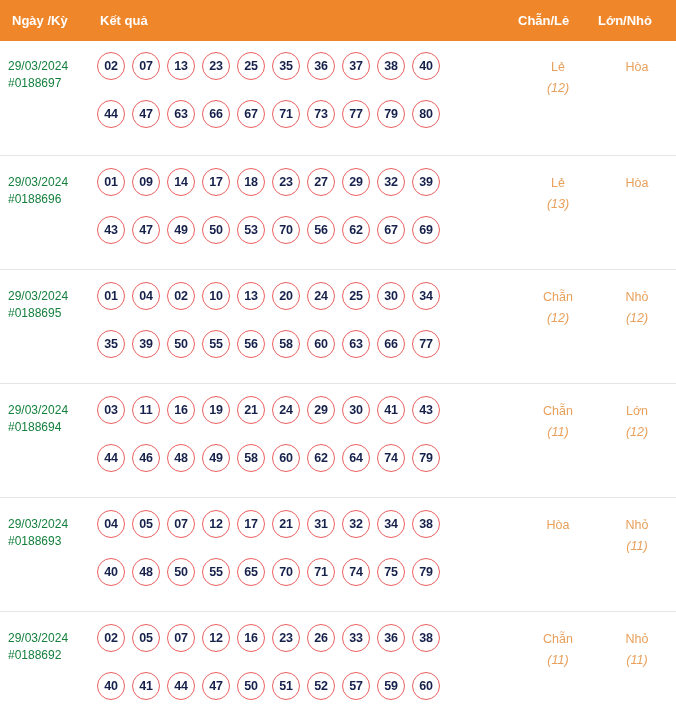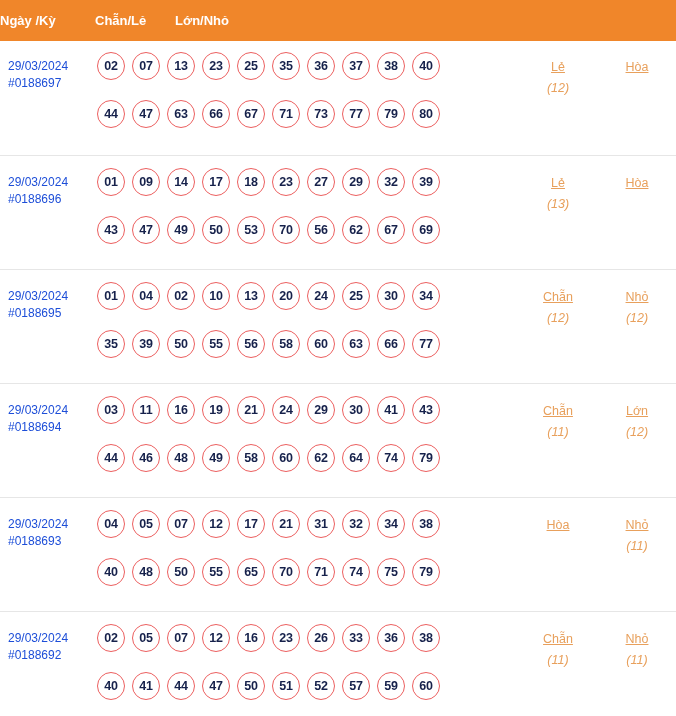--- a/index.html
+++ b/index.html
@@ -29,21 +29,21 @@
     flex: 0 0 41px;
     display: flex;
     align-items: center;
     color: #ffffff;
     font-size: 13px;
     font-weight: bold;
     position: relative;
   }
   .th-date {
     width: 95px;
-    padding-left: 0;
+    padding-left: 12px;
     box-sizing: border-box;
   }
   .th-result {
     flex: 1 1 auto;
     padding-left: 5px;
   }
   .th-oddeven {
     width: 80px;
     text-align: left;
   }
@@ -71,21 +71,21 @@
     border-top: none;
     padding-top: 11px;
   }
 
   
   .cell-date {
     width: 95px;
     flex: 0 0 95px;
     box-sizing: border-box;
     padding-left: 8px;
-    color: #1d4ed8;
+    color: #15803d;
     font-size: 12px;
     line-height: 17px;
     padding-top: 6px;
   }
   .cell-date .date-line,
   .cell-date .period-line {
     display: block;
     white-space: nowrap;
   }
 
@@ -130,37 +130,37 @@
   .cell-oddeven {
     width: 80px;
     flex: 0 0 80px;
   }
   .cell-bigsmall {
     width: 78px;
     flex: 0 0 78px;
   }
   .stat-label {
     display: block;
-    text-decoration: underline;
   }
   .stat-count {
     display: block;
     font-style: italic;
   }
   .stat-count:empty {
     display: none;
   }
 </style>
 </head>
 <body>
 
 <div class="results-table">
 
   <div class="table-header">
     <div class="th-date">Ngày /Kỳ</div>
+    <div class="th-result">Kết quả</div>
     <div class="th-oddeven">Chẵn/Lẻ</div>
     <div class="th-bigsmall">Lớn/Nhỏ</div>
   </div>
 
   <div class="table-body">
       <div class="result-row">
         <div class="cell-date">
           <span class="date-line">29/03/2024</span>
           <span class="period-line">#0188697</span>
         </div>

